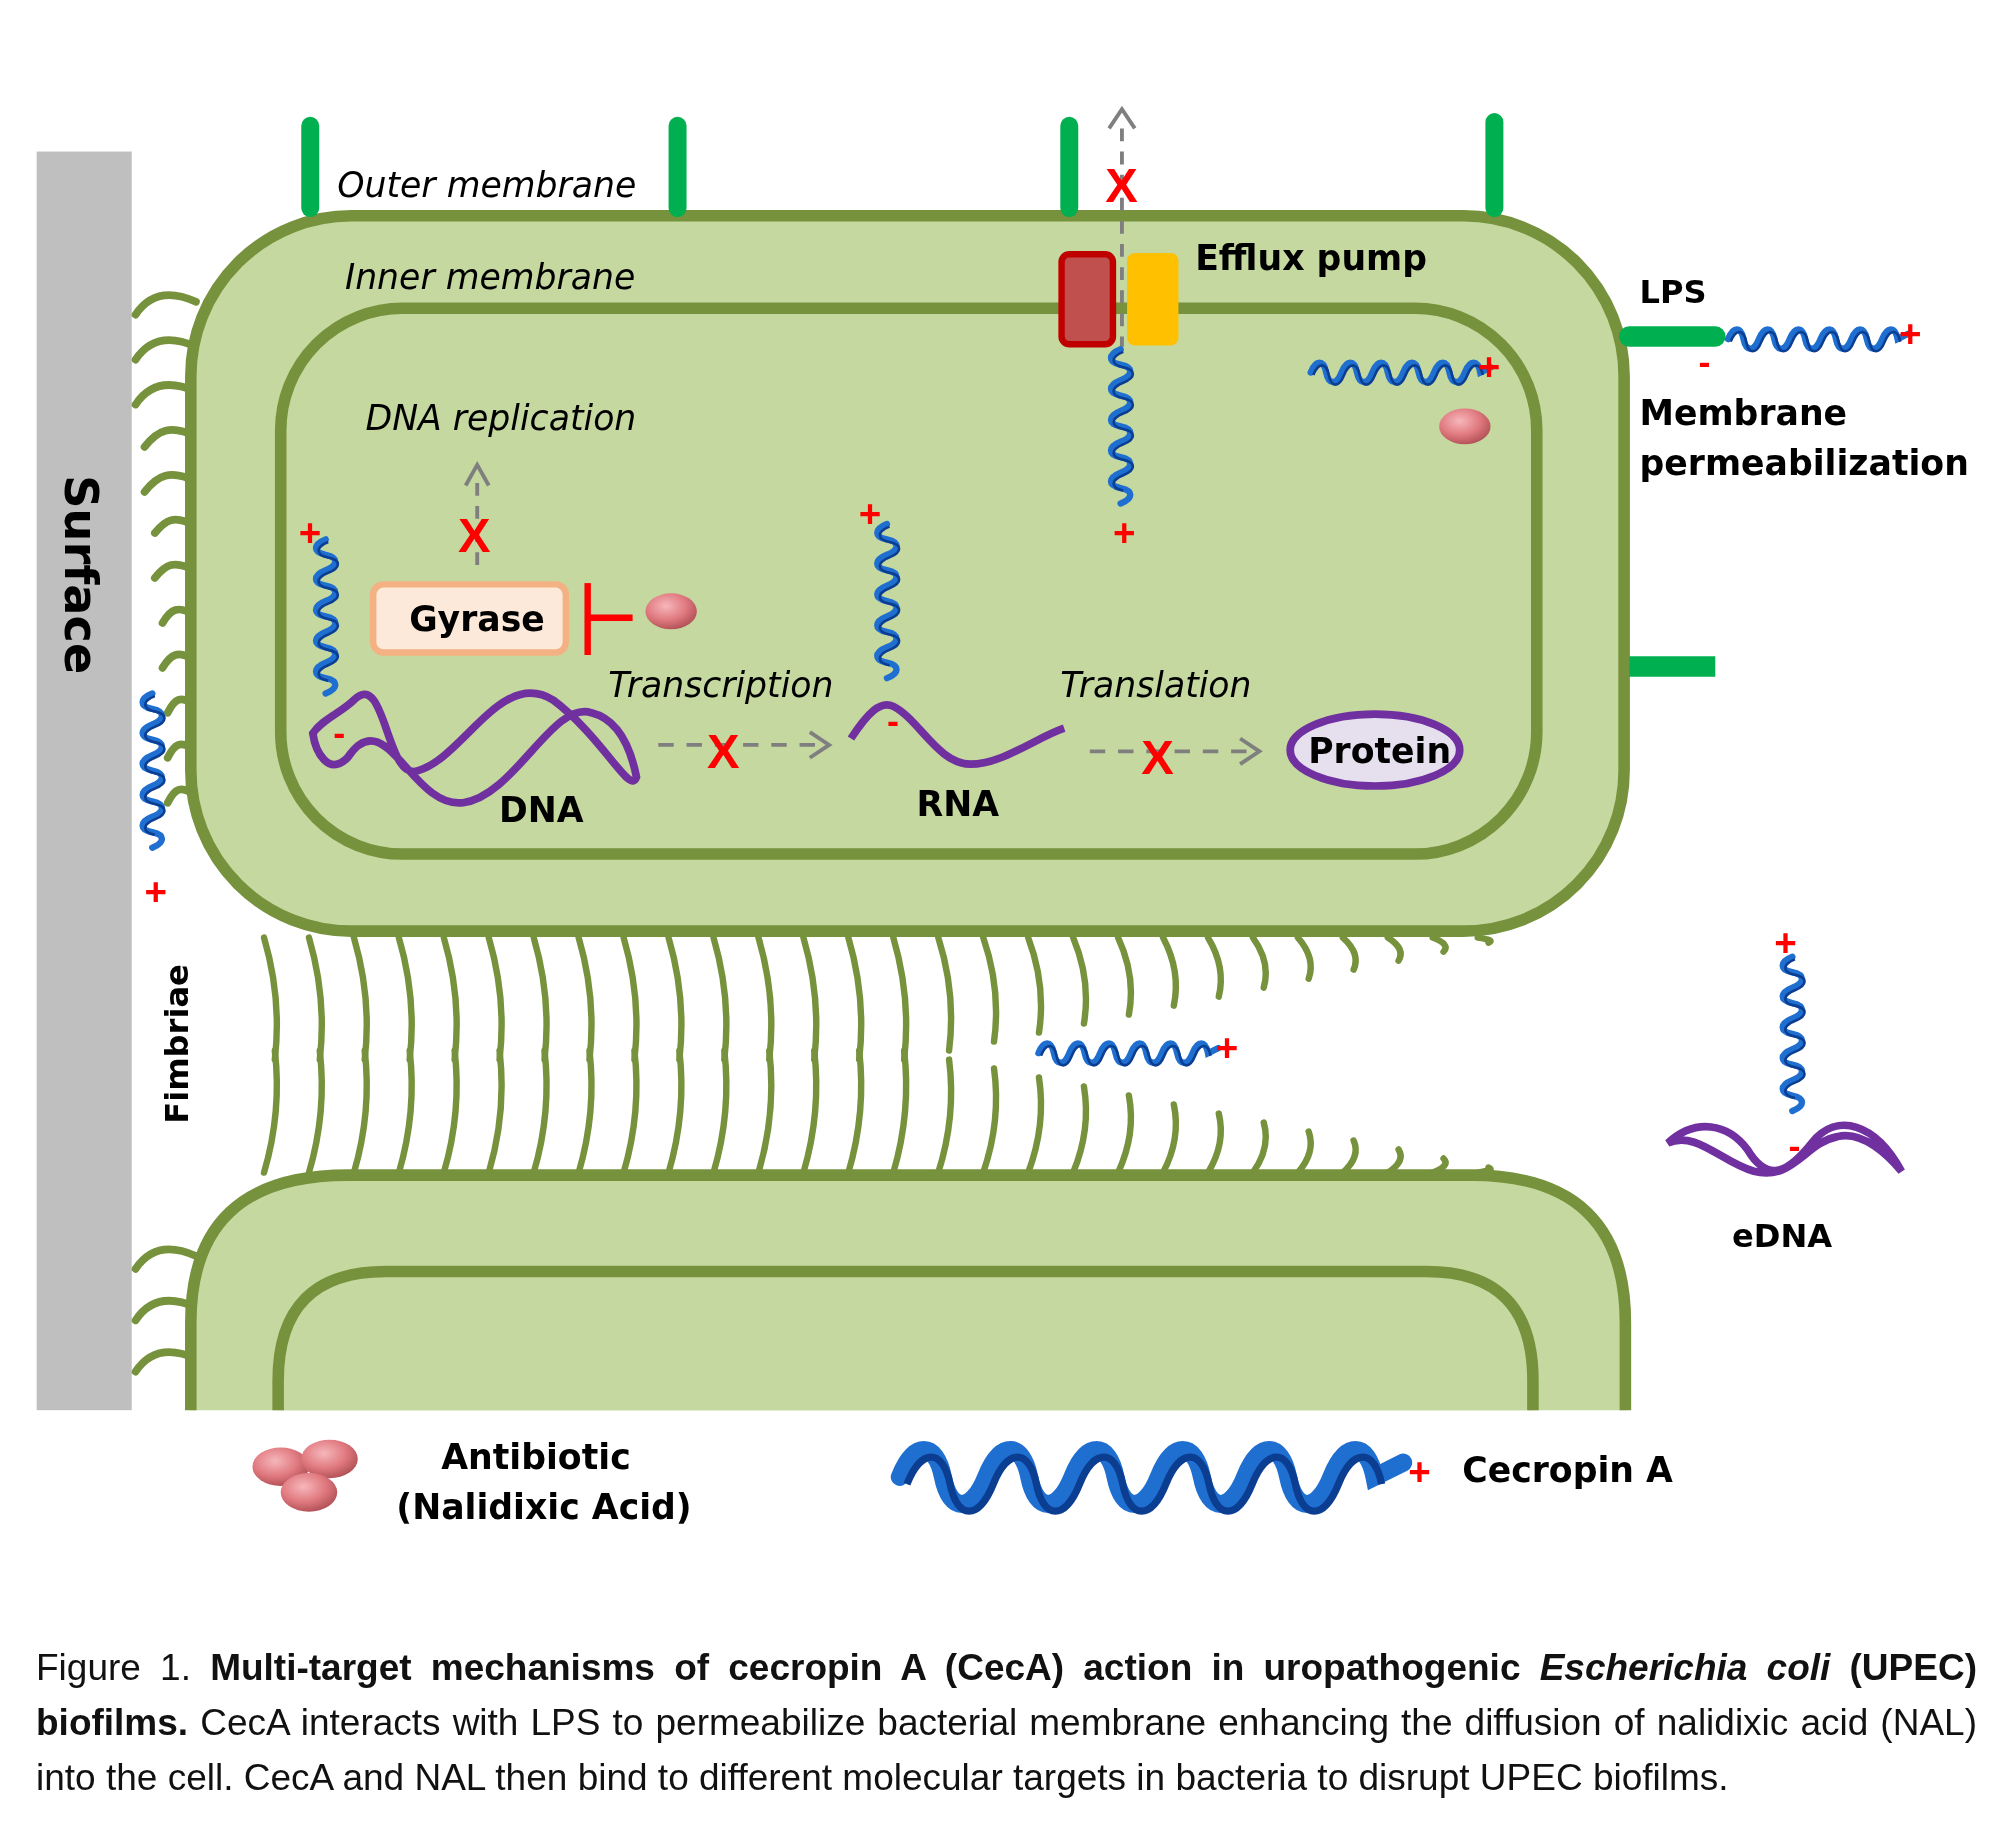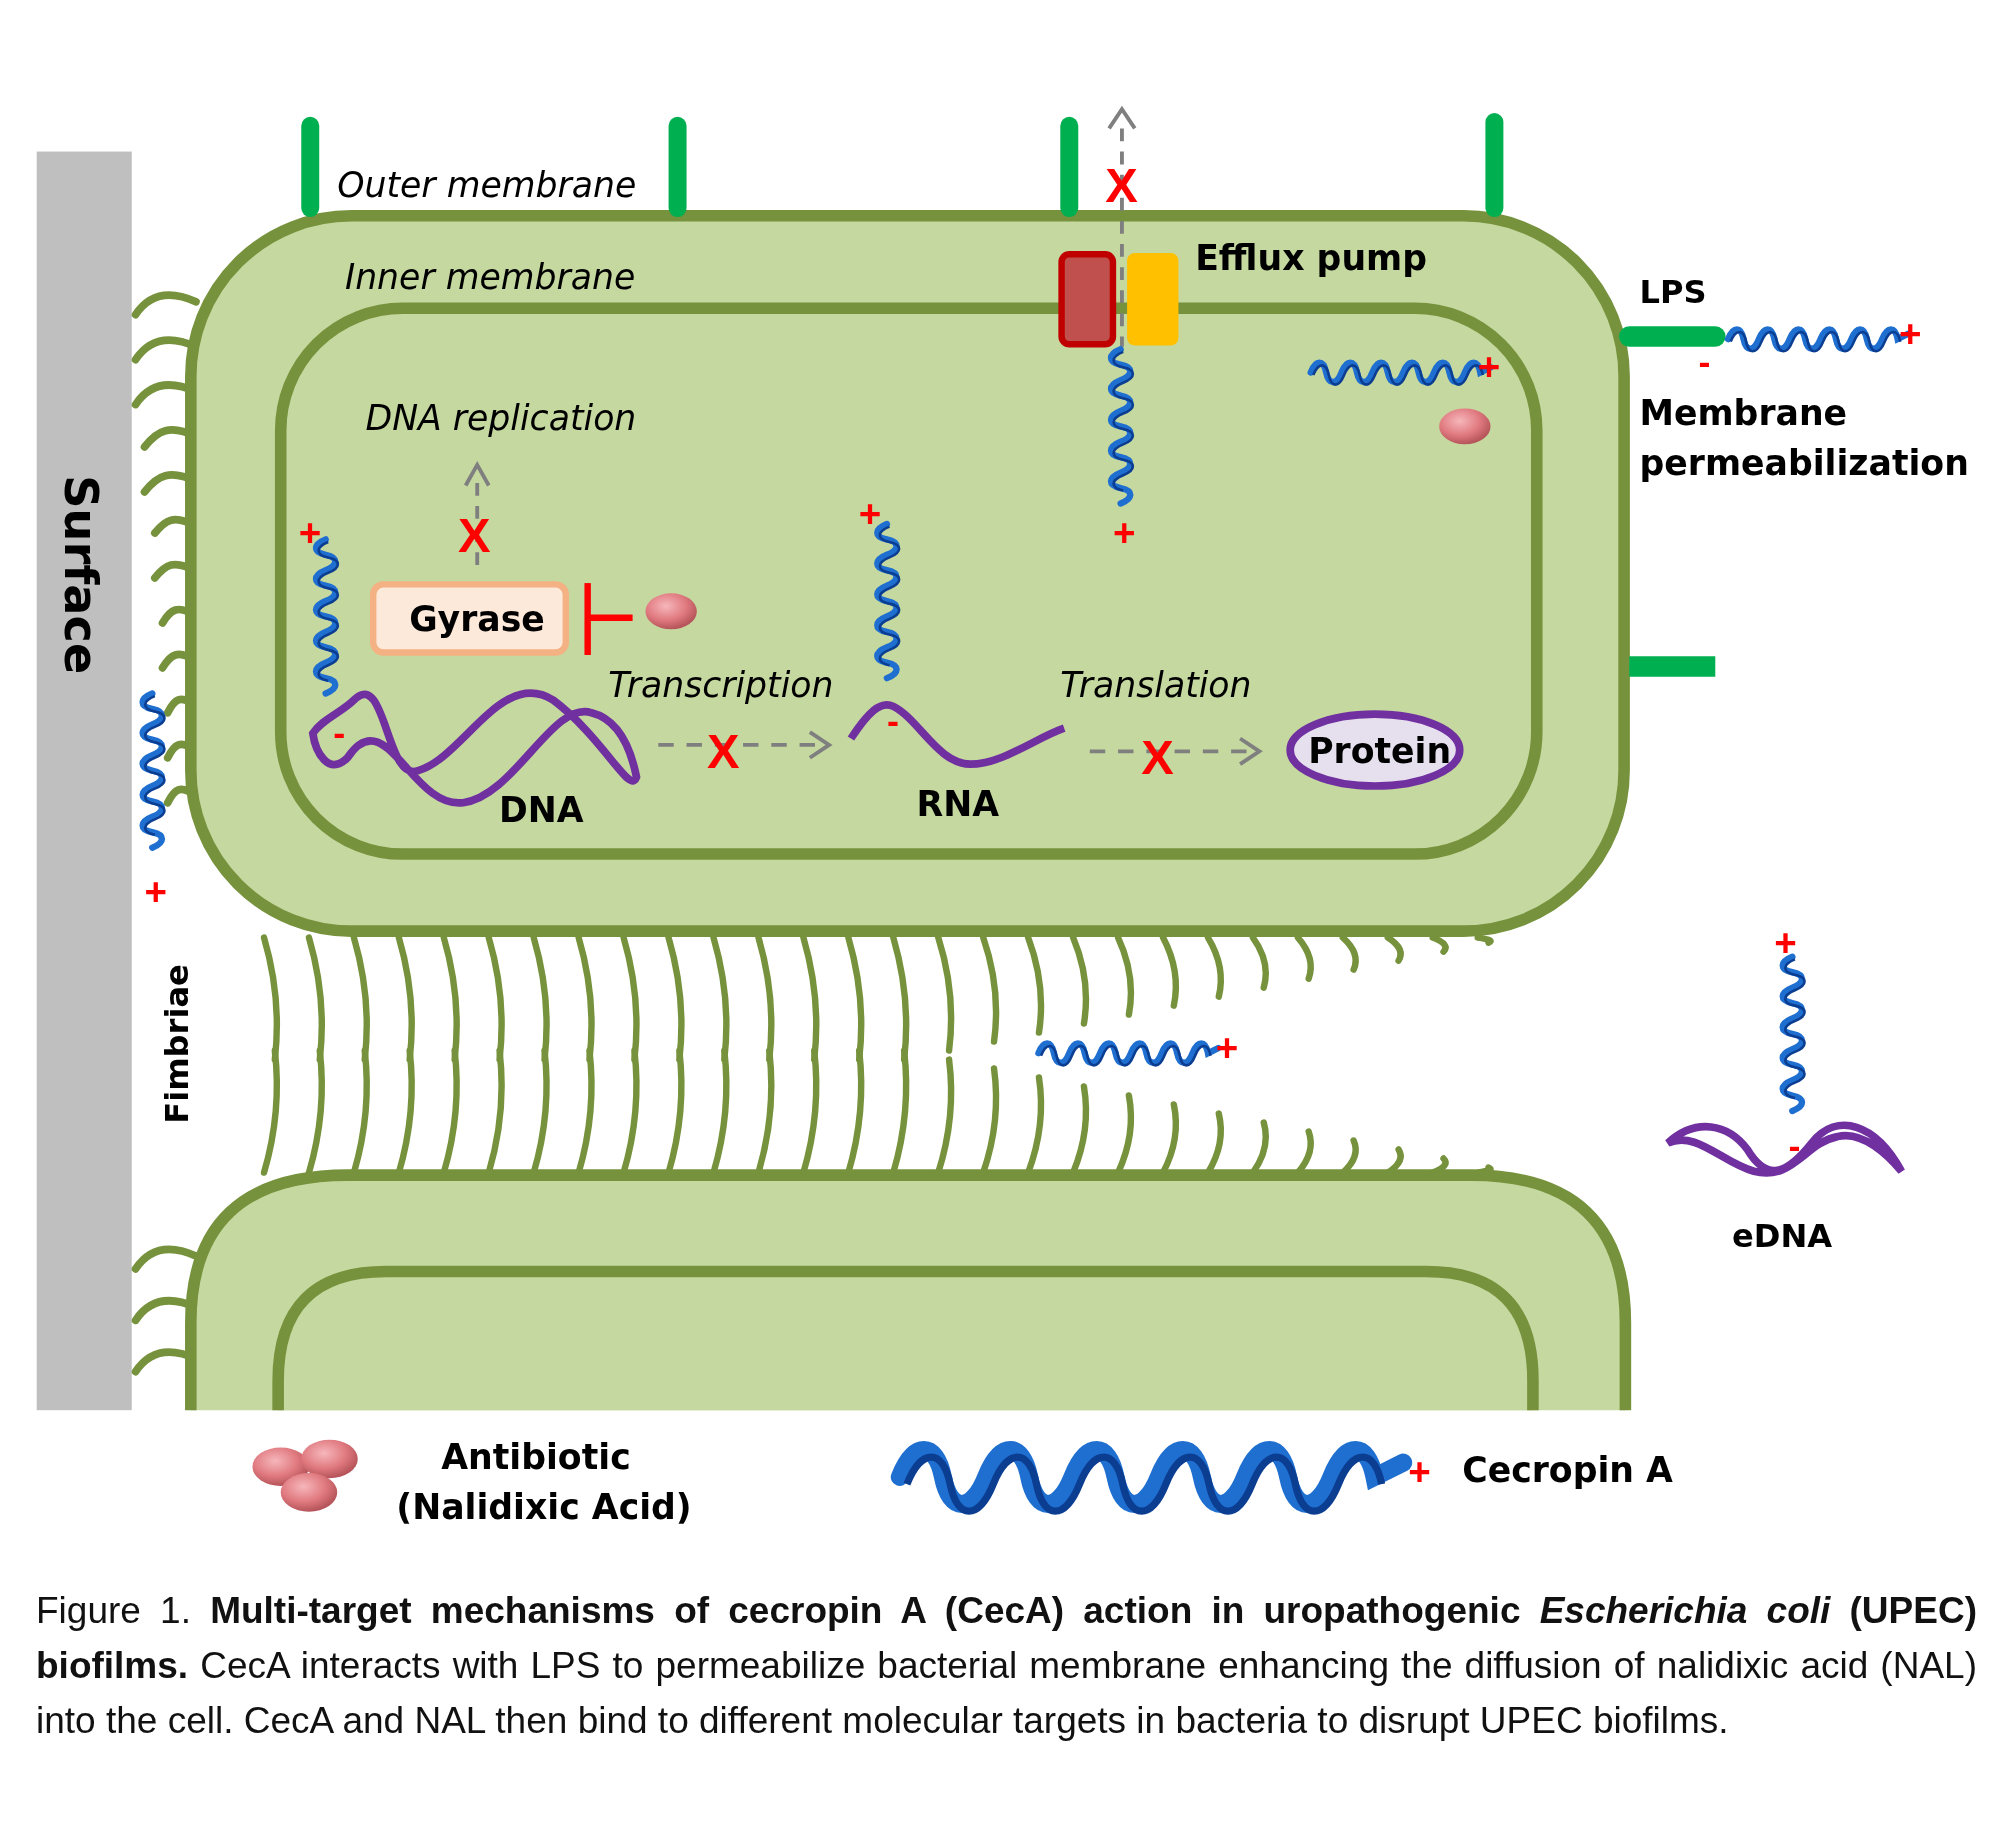--- a/index.html
+++ b/index.html
@@ -2,21 +2,21 @@
 <html style="font-size:7.5px"><head>
 <meta charset="utf-8">
 <style>
   html, body { margin:0; padding:0; background:#ffffff; }
   body { width:2005px; height:1843px; overflow:hidden; position:relative; font-family:"Liberation Sans", sans-serif; }
   #figure { position:absolute; left:0; top:0; width:2005px; height:1843px; }
   .lbl { font-family:"DejaVu Sans", "Liberation Sans", sans-serif; fill:#000; }
   .it { font-style:italic; }
   .bd { font-weight:bold; }
   #caption {
-    position:absolute; left:36px; top:1583px; width:1941px;
+    position:absolute; left:36px; top:1640px; width:1941px;
     font-family:"Liberation Sans", sans-serif; font-size:37px; line-height:55px; color:#111;
     text-align:justify; text-align-last:left;
   }
   #caption b { font-weight:bold; }
   #caption i { font-style:italic; }
 </style>
 </head>
 <body>
 
 <svg id="figure" viewBox="0 0 1560 1435" xmlns="http://www.w3.org/2000/svg">

